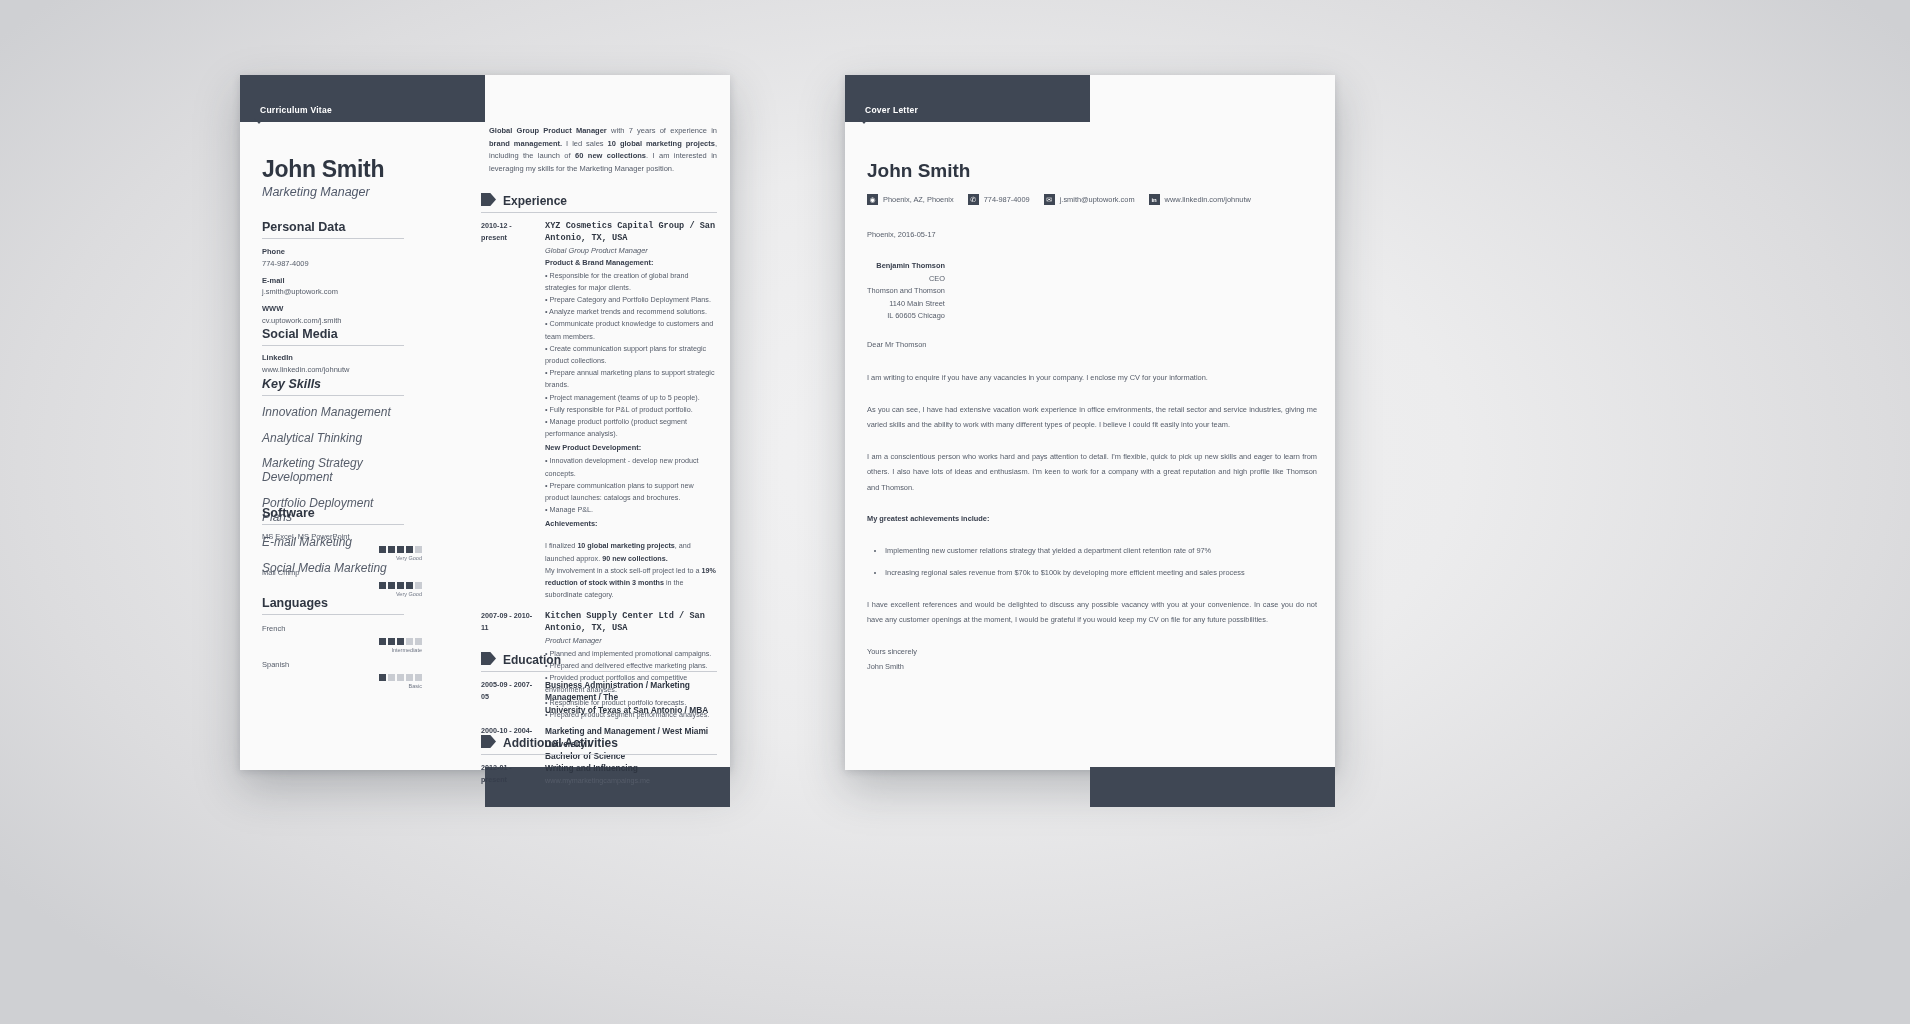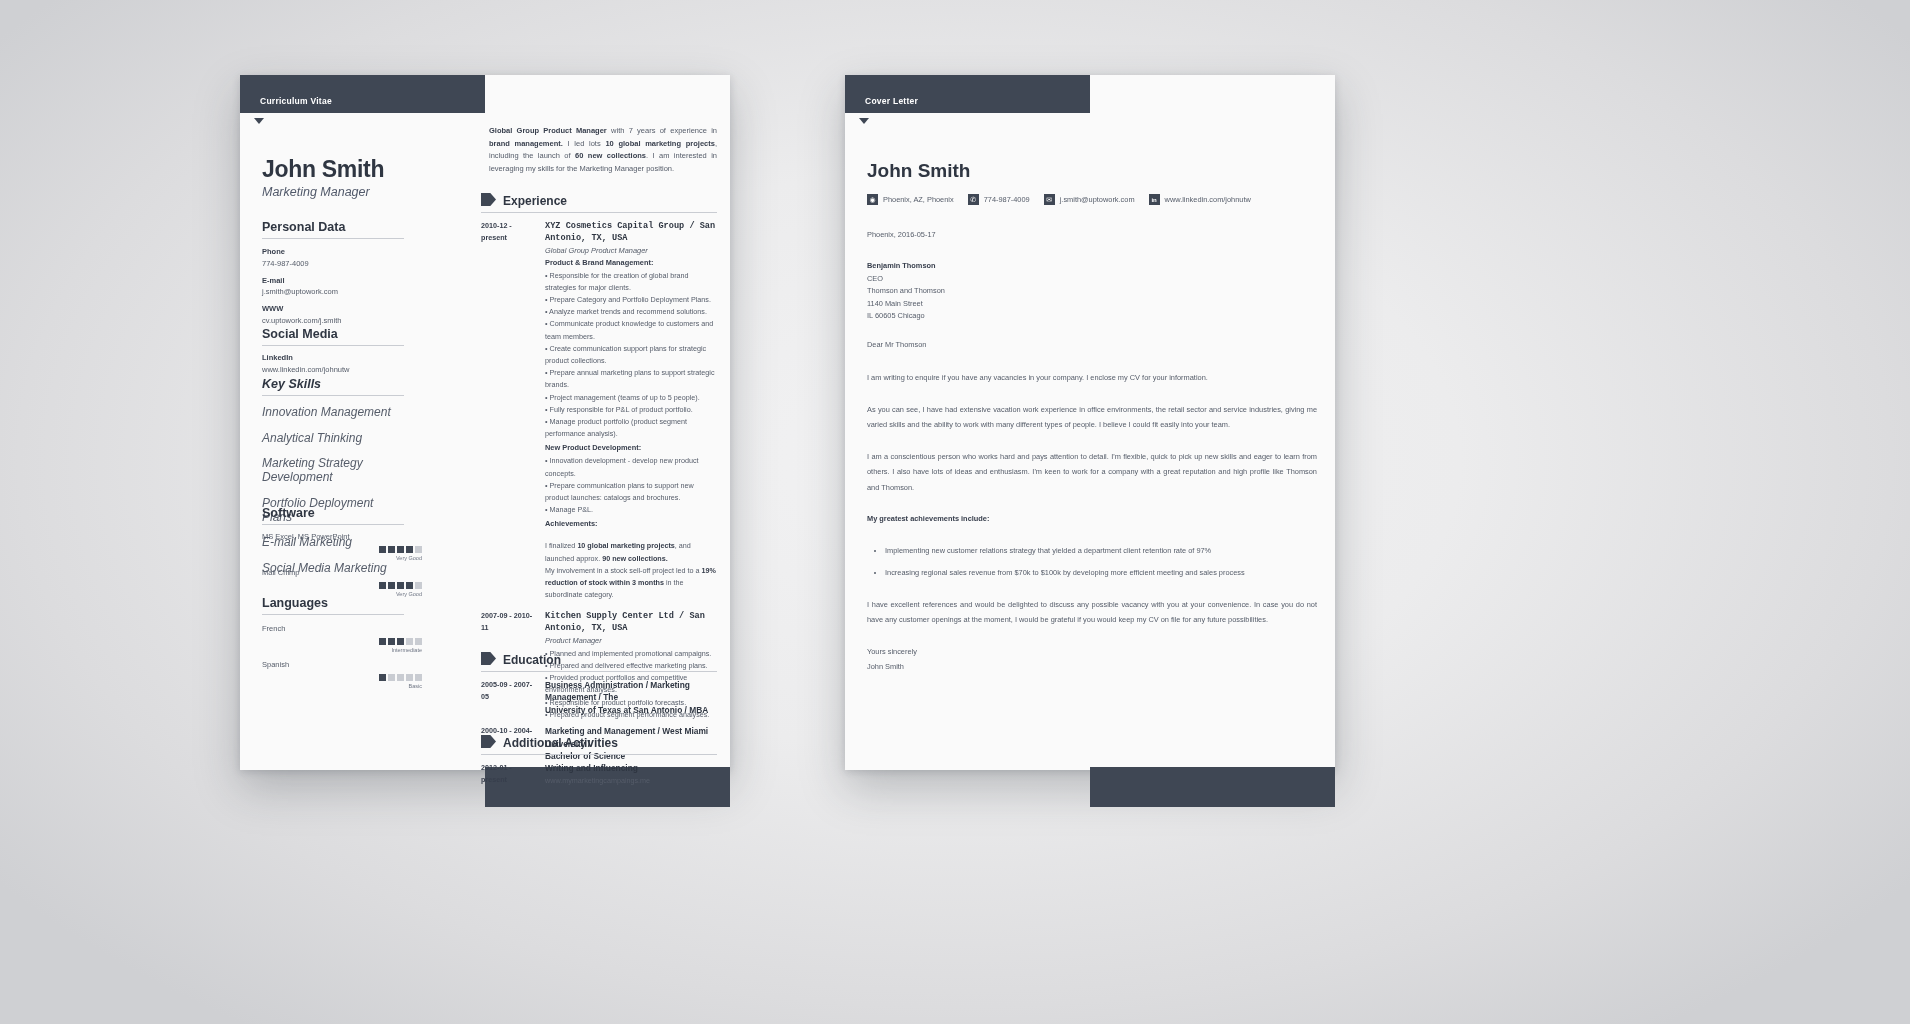--- a/index.html
+++ b/index.html
@@ -14,21 +14,21 @@
 
   
   .sheet{
     position:absolute;background:#fafafa;
     box-shadow:0 18px 42px rgba(40,45,55,.26), 0 2px 8px rgba(40,45,55,.16);
   }
   #cv-sheet{left:240px;top:75px;width:490px;height:695px;}
   #cl-sheet{left:845px;top:75px;width:490px;height:695px;}
 
   
-  .banner{position:absolute;left:0;top:0;height:38px;background:#3f4754;}
+  .banner{position:absolute;left:0;top:0;height:47px;background:#3f4754;}
   #cv-banner{width:245px;}
   #cl-banner{width:245px;}
   .banner-label{
     position:absolute;left:20px;bottom:7px;color:#fff;
     font-size:8.5px;font-weight:bold;letter-spacing:.25px;
   }
   
   .notch{position:absolute;top:43px;width:0;height:0;
     border-left:5px solid transparent;border-right:5px solid transparent;
     border-top:6px solid #3f4754;}
@@ -101,21 +101,21 @@
   .it-line{font-size:8.4px;font-weight:bold;color:#2f3642;line-height:12.4px;}
   .it-plain{font-size:7.2px;color:#555c69;margin-top:2px;}
 
   
   .cl-body{position:absolute;left:0;top:43px;width:490px;}
   .cl-name{position:absolute;left:22px;top:42px;font-size:19px;font-weight:bold;color:#2f3642;}
   .cl-contacts{position:absolute;left:22px;top:76px;display:flex;gap:14px;align-items:center;}
   .cc{display:flex;align-items:center;gap:5px;font-size:7.4px;color:#555c69;}
   .ci{width:11px;height:11px;background:#3f4754;display:flex;align-items:center;justify-content:center;color:#fff;font-size:7px;line-height:1;}
   .cl-date{position:absolute;left:22px;top:112px;font-size:7.4px;color:#555c69;}
-  .cl-addr{position:absolute;left:22px;top:142px;font-size:7.4px;color:#555c69;line-height:12.6px;}
+  .cl-addr{position:absolute;left:22px;top:142px;font-size:7.4px;color:#555c69;line-height:12.6px;text-align:right;}
   .cl-addr .b{font-weight:bold;color:#373e4c;}
   .cl-salute{position:absolute;left:22px;top:222px;font-size:7.4px;color:#555c69;}
   .cl-paras{position:absolute;left:22px;top:252px;width:450px;}
   .cl-p{font-size:7.4px;line-height:15.5px;color:#555c69;margin-bottom:16px;text-align:justify;}
   .cl-p.bold{font-weight:bold;color:#373e4c;}
   .cl-li{font-size:7.4px;line-height:15.5px;color:#555c69;margin:0 0 7px 10px;list-style:disc;}
   .cl-close{font-size:7.4px;line-height:15.5px;color:#555c69;}
 </style>
 </head>
 <body>
@@ -218,21 +218,21 @@
               <span class="bx"></span>
             </div>
             <div class="rate-cap">Basic</div>
           </div>
         </div>
       </div>
     </div>
 
     <div class="cv-right">
       <div class="summary">
-        <b>Global Group Product Manager</b><span> with 7 years of experience in </span><b>brand management.</b><span> I led lots </span><b>10 global marketing projects</b><span>, including the launch of </span><b>60 new collections</b><span>. I am interested in leveraging my skills for the Marketing Manager position.</span>
+        <b>Global Group Product Manager</b><span> with 7 years of experience in </span><b>brand management.</b><span> I led sales </span><b>10 global marketing projects</b><span>, including the launch of </span><b>60 new collections</b><span>. I am interested in leveraging my skills for the Marketing Manager position.</span>
       </div>
 
       <div class="blk" style="top:116px;">
         <div class="arrow-h">
           <span class="arrow"></span>
           <span class="t">Experience</span>
         </div>
         <div class="rule"></div>
 
         <div class="item">

